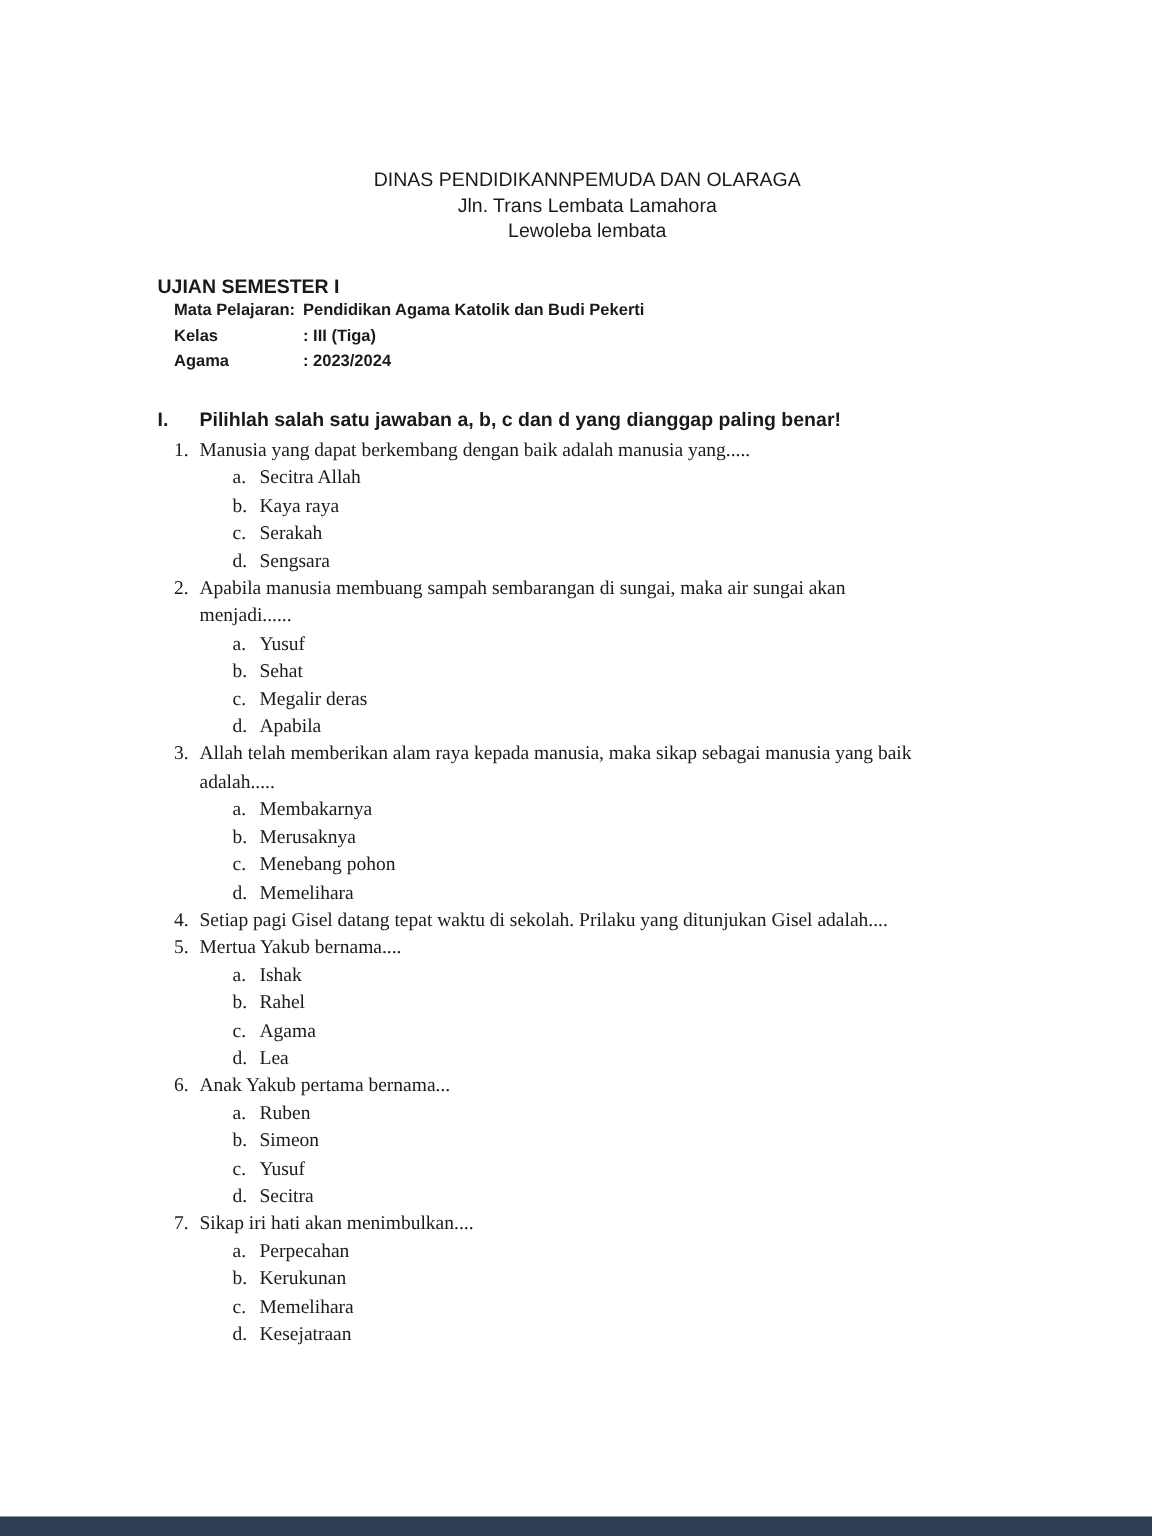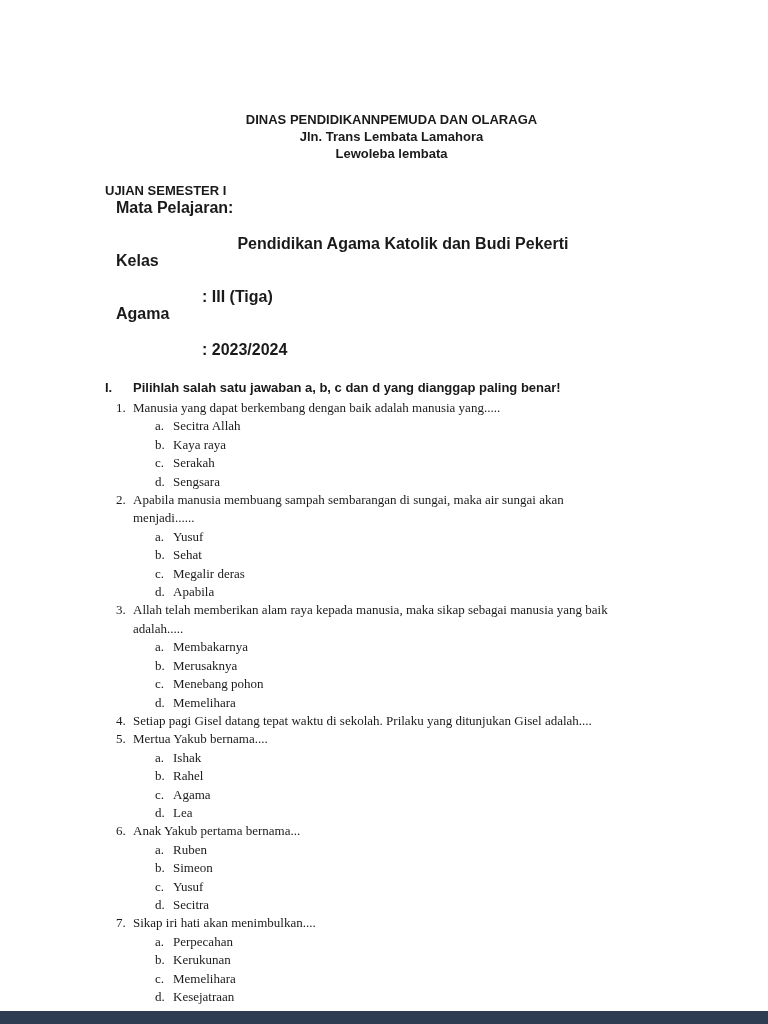--- a/index.html
+++ b/index.html
@@ -12,31 +12,31 @@
     -webkit-font-smoothing:antialiased;
   }
   .doc {
     position:absolute; top:0; left:0;
     width:768px; height:1024px;
     background:#ffffff;
     padding:111px 90px 0 105px;
     color:#1a1a1a;
   }
   .hdr-line {
-    font-weight:bold; font-size:13px; line-height:17px;
+    font-weight:normal; font-size:13px; line-height:17px;
     text-align:center;
   }
   .exam-title {
     font-weight:bold; font-size:13px; line-height:17px;
     text-align:left; margin-top:20px;
   }
   .meta { margin-left:11px; }
-  .meta-row { display:flex; font-weight:bold; font-size:16px; line-height:17px; }
+  .meta-row { display:flex; font-weight:bold; font-size:11px; line-height:17px; }
   .meta-label { min-width:82px; flex-shrink:0; }
-  .meta-value { margin-left:4px;margin-top:36px; }
+  .meta-value { margin-left:4px; }
   .section-row {
     display:flex; margin-top:21px;
     font-weight:bold; font-size:13px; line-height:17px;
   }
   .sec-num { width:28px; flex:0 0 28px; }
   .questions {
     margin-top:3px;
     font-family:"Liberation Serif", serif;
     font-size:13px; line-height:18.4px;
     color:#1b1b1b;

